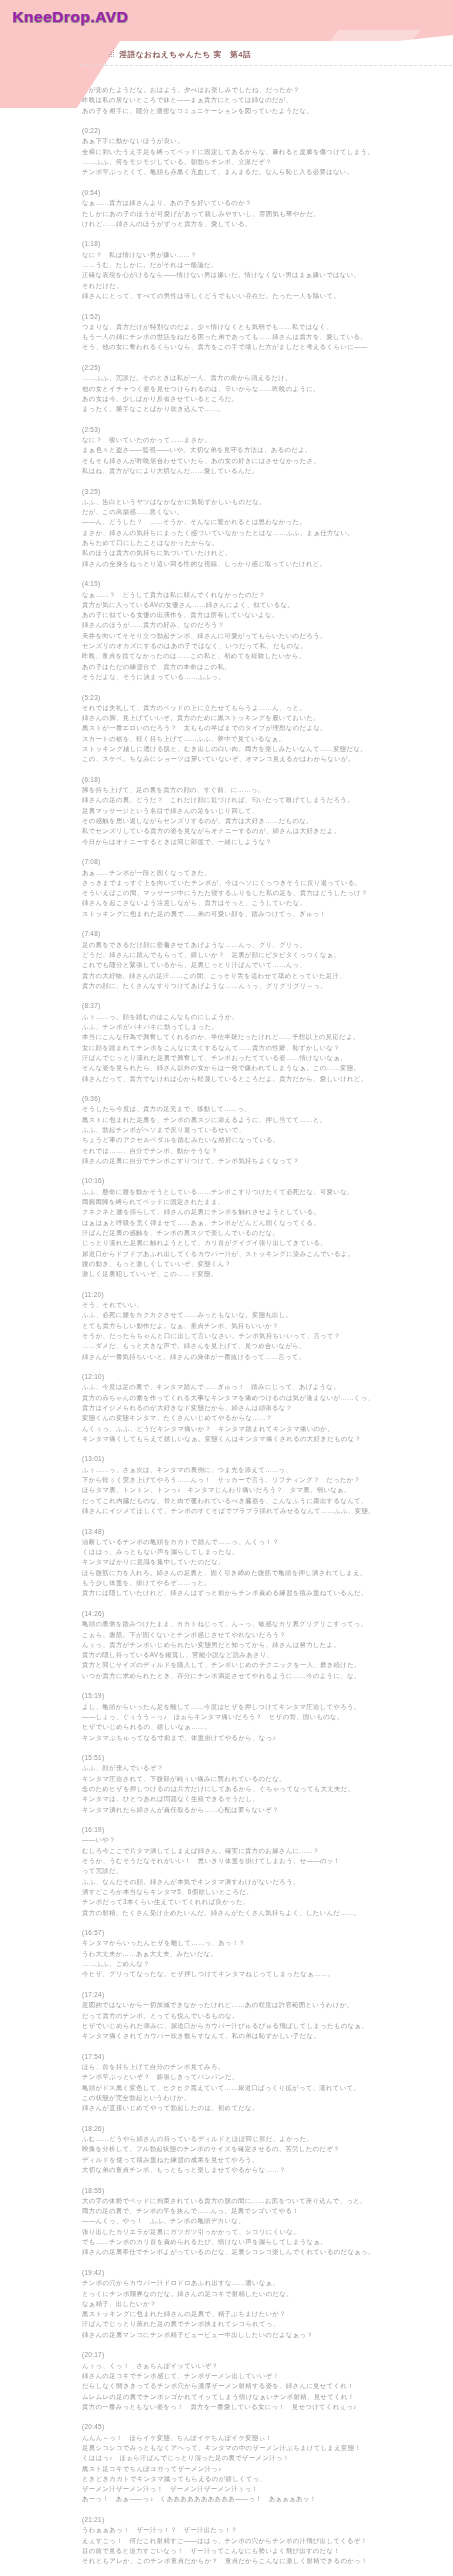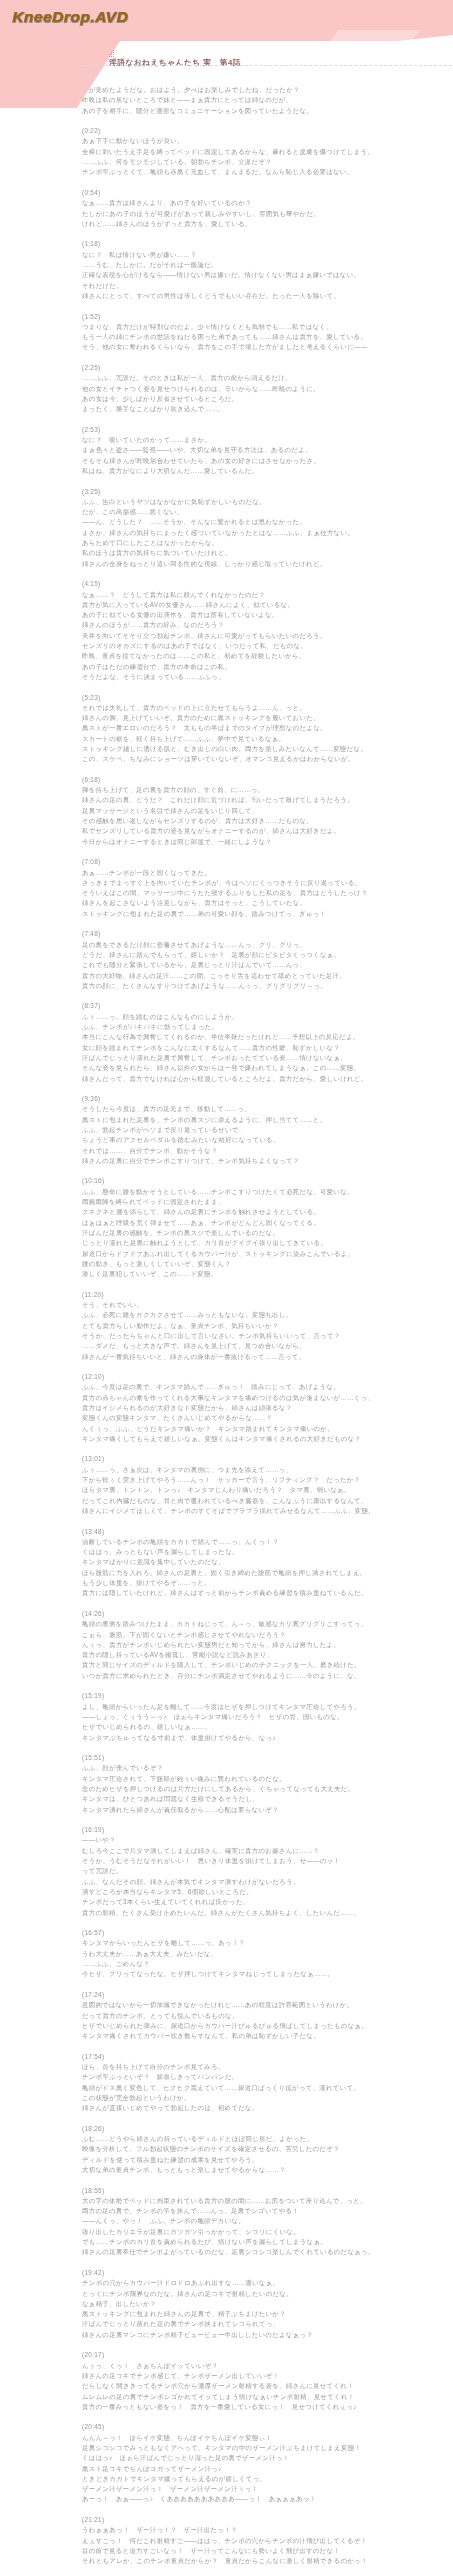--- a/index.html
+++ b/index.html
@@ -9,24 +9,24 @@
   
   .header-zone { position: relative; height: 85px; }
   .pink-band { position: absolute; top: 0; left: 0; width: 453px; height: 41px; background: #fac6c6; }
   .pink-band-accent { position: absolute; top: 30px; left: 334px; width: 82px; height: 11.3px;
     background: #fbd9d9; transform: skewX(-38deg); }
   .white-notch { position: absolute; top: 35px; right: 0; width: 57px; height: 6.2px;
     background: #ffffff; clip-path: polygon(100% 0, 100% 100%, 0 100%); }
   .pink-wedge { position: absolute; top: 41px; left: 0; width: 120px; height: 67px;
     background: #fac6c6; clip-path: polygon(0 0, 100% 0, 64% 100%, 0 100%); }
   .logo { position: absolute; top: 8.2px; left: 12.4px; font-size: 15.5px; font-weight: bold;
-    font-style: italic; color: #a16207; letter-spacing: 0.5px;
+    color: #a21caf; letter-spacing: 0.5px;
     text-shadow: -0.5px -0.5px 0 #9a8f8f, 0.5px -0.5px 0 #9a8f8f, -0.5px 0.5px 0 #9a8f8f,
                  0.5px 0.5px 0 #9a8f8f, 1px 1px 0.5px #c0b5b5; }
-  .title-row { position: absolute; top: 50px; left: 109px; display: flex; align-items: flex-start; flex-direction: column; }
+  .title-row { position: absolute; top: 50px; left: 109px; display: flex; align-items: flex-start; }
   .title-icon { display: inline-block; margin-right: 4.6px; width: 5.7px; height: 7.7px; position: relative; }
   .title-icon i { position: absolute; bottom: 0; width: 1px;
     background-image: repeating-linear-gradient(#b795a8 0 1px, transparent 1px 2.1px); }
   .title-icon i:nth-child(1) { left: 0; height: 3.6px; }
   .title-icon i:nth-child(2) { left: 2.1px; height: 5.7px; }
   .title-icon i:nth-child(3) { left: 4.1px; height: 7.7px; }
   .page-title { font-size: 7.7px; font-weight: bold; color: #8f5f5f; letter-spacing: 0.5px; }
   .divider { position: absolute; top: 65px; left: 80px; right: 1.5px; height: 0;
     border-top: 1px dashed #dcdcdc; }
 

